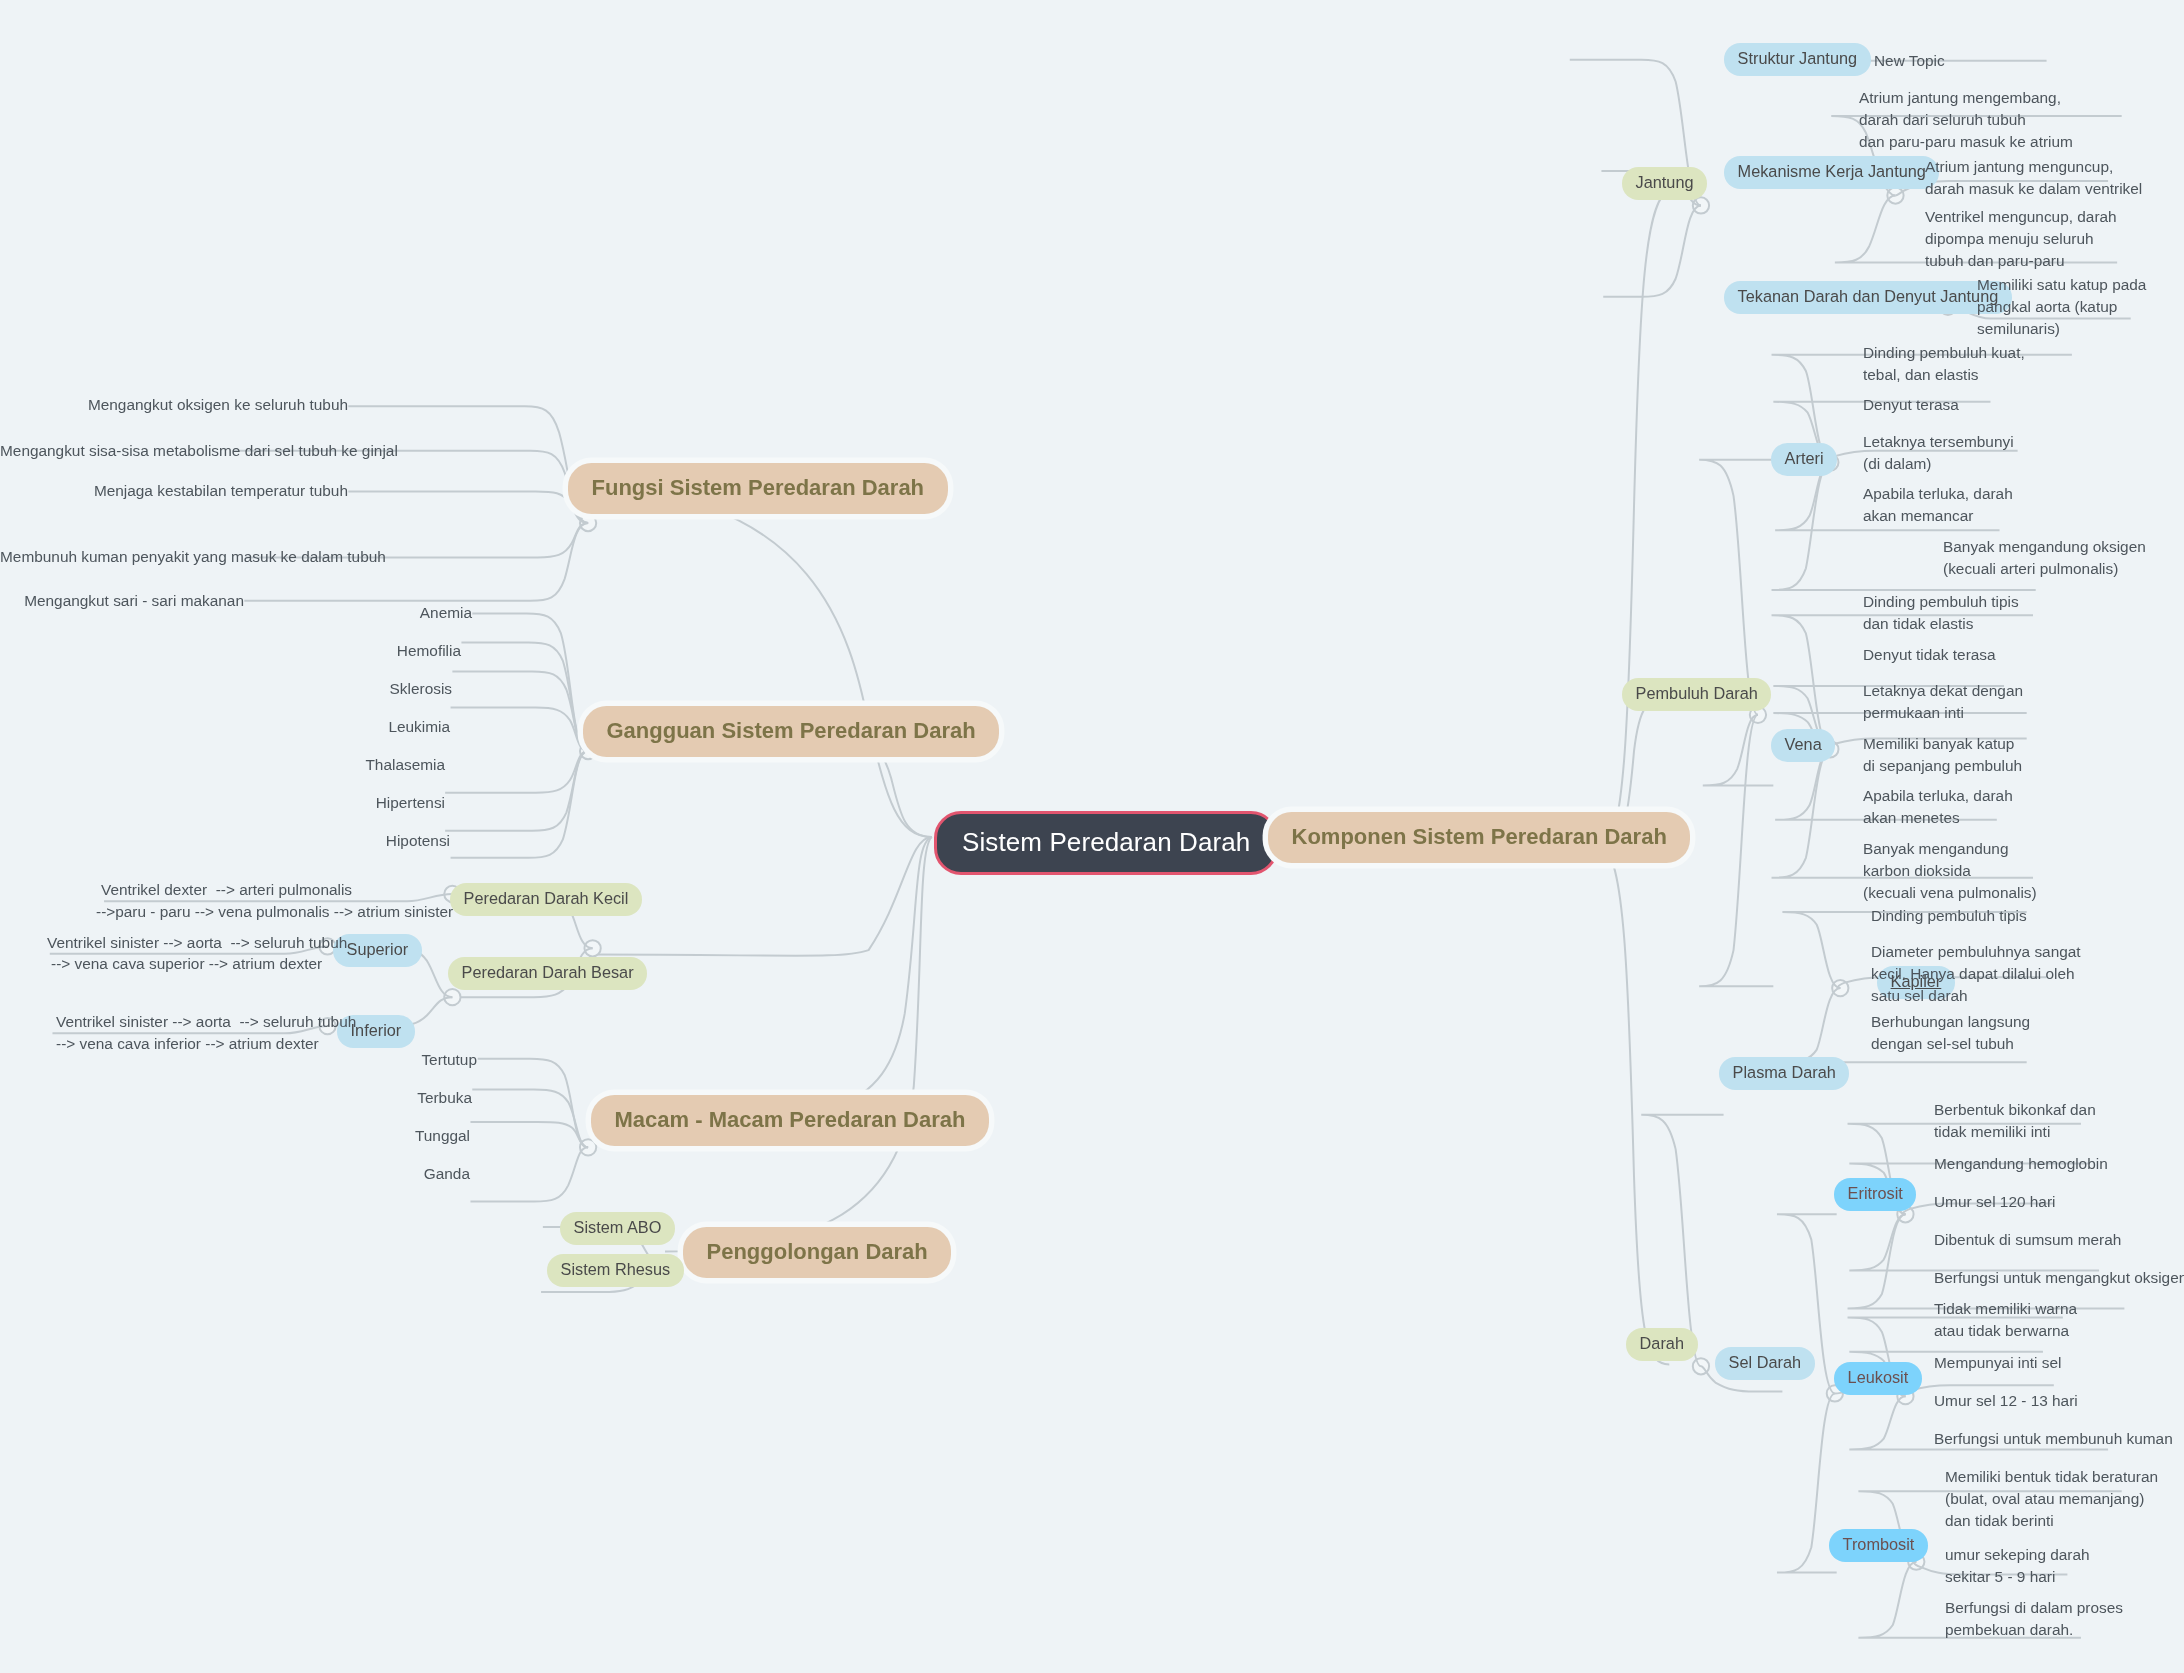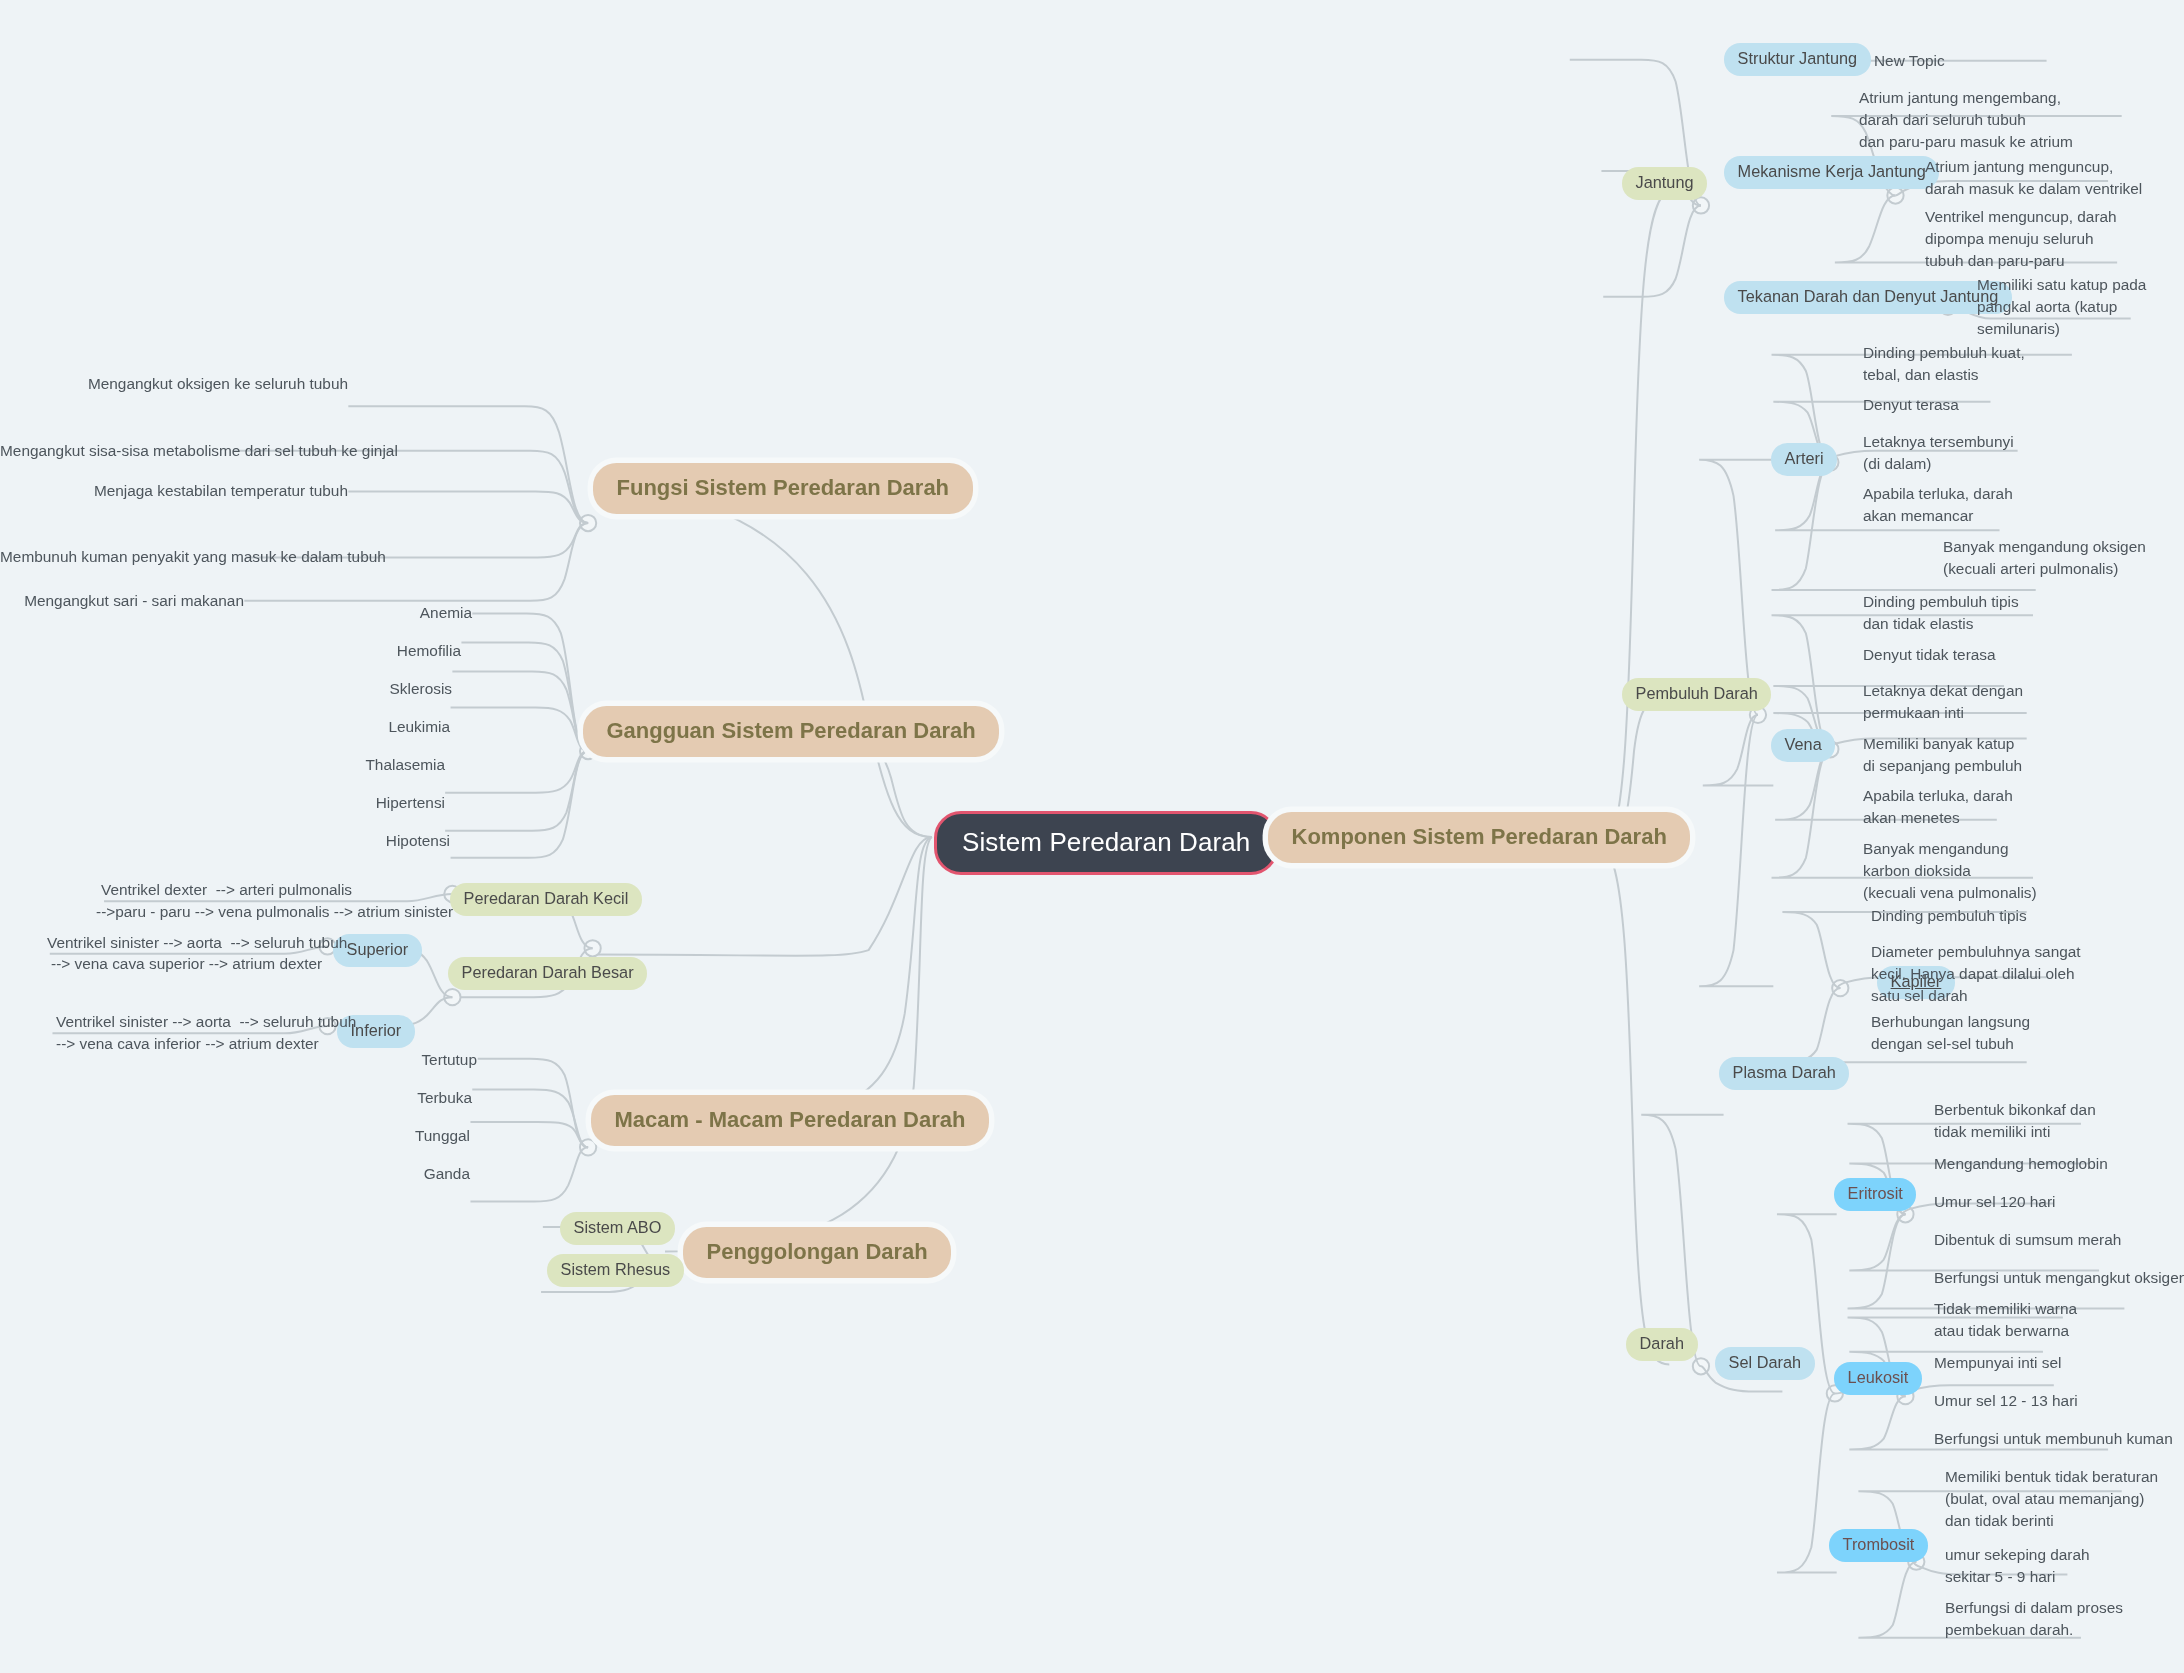--- a/index.html
+++ b/index.html
@@ -170,23 +170,23 @@
   <path d="M2106 1543 C 2093 1543, 2090 1576, 2082 1590 C 2074 1600, 2064 1602, 2044 1602 L 2330 1602"></path>
 
   <circle cx="2118" cy="1726" r="9"></circle>
   <path d="M2118 1726 C 2103 1726, 2100 1680, 2092 1662 C 2084 1650, 2074 1648, 2054 1648 L 2345 1648"></path>
   <path d="M2118 1726 C 2115 1726, 2113 1728, 2123 1732 C 2137 1738, 2147 1740, 2167 1740 L 2285 1740"></path>
   <path d="M2118 1726 C 2103 1726, 2100 1776, 2092 1796 C 2084 1808, 2074 1810, 2054 1810 L 2300 1810"></path>
 </svg>
 
 <div class="node root" style="left:934px;top:811px;">Sistem Peredaran Darah</div>
 
-<div class="node l1" style="left:593px;top:463px;">Fungsi Sistem Peredaran Darah</div>
-
-<div class="node leaf r" style="left:0px;top:373px;width:348px;">Mengangkut oksigen ke seluruh tubuh</div>
+<div class="node l1" style="left:568px;top:463px;">Fungsi Sistem Peredaran Darah</div>
+
+<div class="node leaf r" style="left:0px;top:394px;width:348px;">Mengangkut oksigen ke seluruh tubuh</div>
 <div class="node leaf r" style="left:0px;top:440px;width:233px;">Mengangkut sisa-sisa metabolisme dari sel tubuh ke ginjal</div>
 <div class="node leaf r" style="left:0px;top:480px;width:348px;">Menjaga kestabilan temperatur tubuh</div>
 <div class="node leaf r" style="left:0px;top:546px;width:246px;">Membunuh kuman penyakit yang masuk ke dalam tubuh</div>
 <div class="node leaf r" style="left:0px;top:590px;width:244px;">Mengangkut sari - sari makanan</div>
 
 <div class="node l1" style="left:583px;top:706px;">Gangguan Sistem Peredaran Darah</div>
 
 <div class="node leaf r" style="left:235px;top:602px;width:237px;">Anemia</div>
 <div class="node leaf r" style="left:226px;top:640px;width:235px;">Hemofilia</div>
 <div class="node leaf r" style="left:217px;top:678px;width:235px;">Sklerosis</div>

